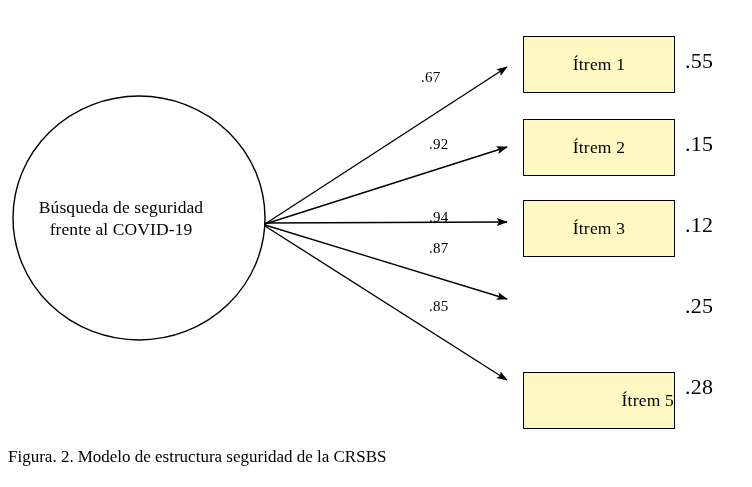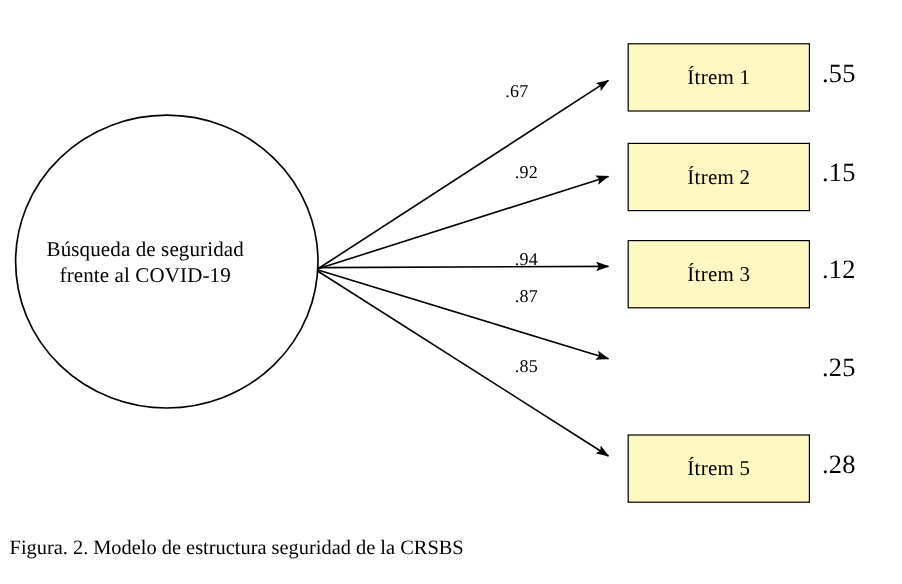--- a/index.html
+++ b/index.html
@@ -137,21 +137,21 @@
 
   <div class="indicator-box" style="left:523px; top:36px;">
     <span class="indicator-label">Ítrem 1</span>
   </div>
   <div class="indicator-box" style="left:523px; top:119px;">
     <span class="indicator-label">Ítrem 2</span>
   </div>
   <div class="indicator-box" style="left:523px; top:200px;">
     <span class="indicator-label">Ítrem 3</span>
   </div>
-  <div class="indicator-box" style="left:523px; top:362px;">
+  <div class="indicator-box" style="left:523px; top:372px;justify-content:flex-end;">
     <span class="indicator-label">Ítrem 5</span>
   </div>
 
   <div class="loading-value" style="left:421px; top:70px;">.67</div>
   <div class="loading-value" style="left:429px; top:137px;">.92</div>
   <div class="loading-value" style="left:429px; top:210px;">.94</div>
   <div class="loading-value" style="left:429px; top:241px;">.87</div>
   <div class="loading-value" style="left:429px; top:299px;">.85</div>
 
   <div class="residual-value" style="left:685px; top:50px;">.55</div>

